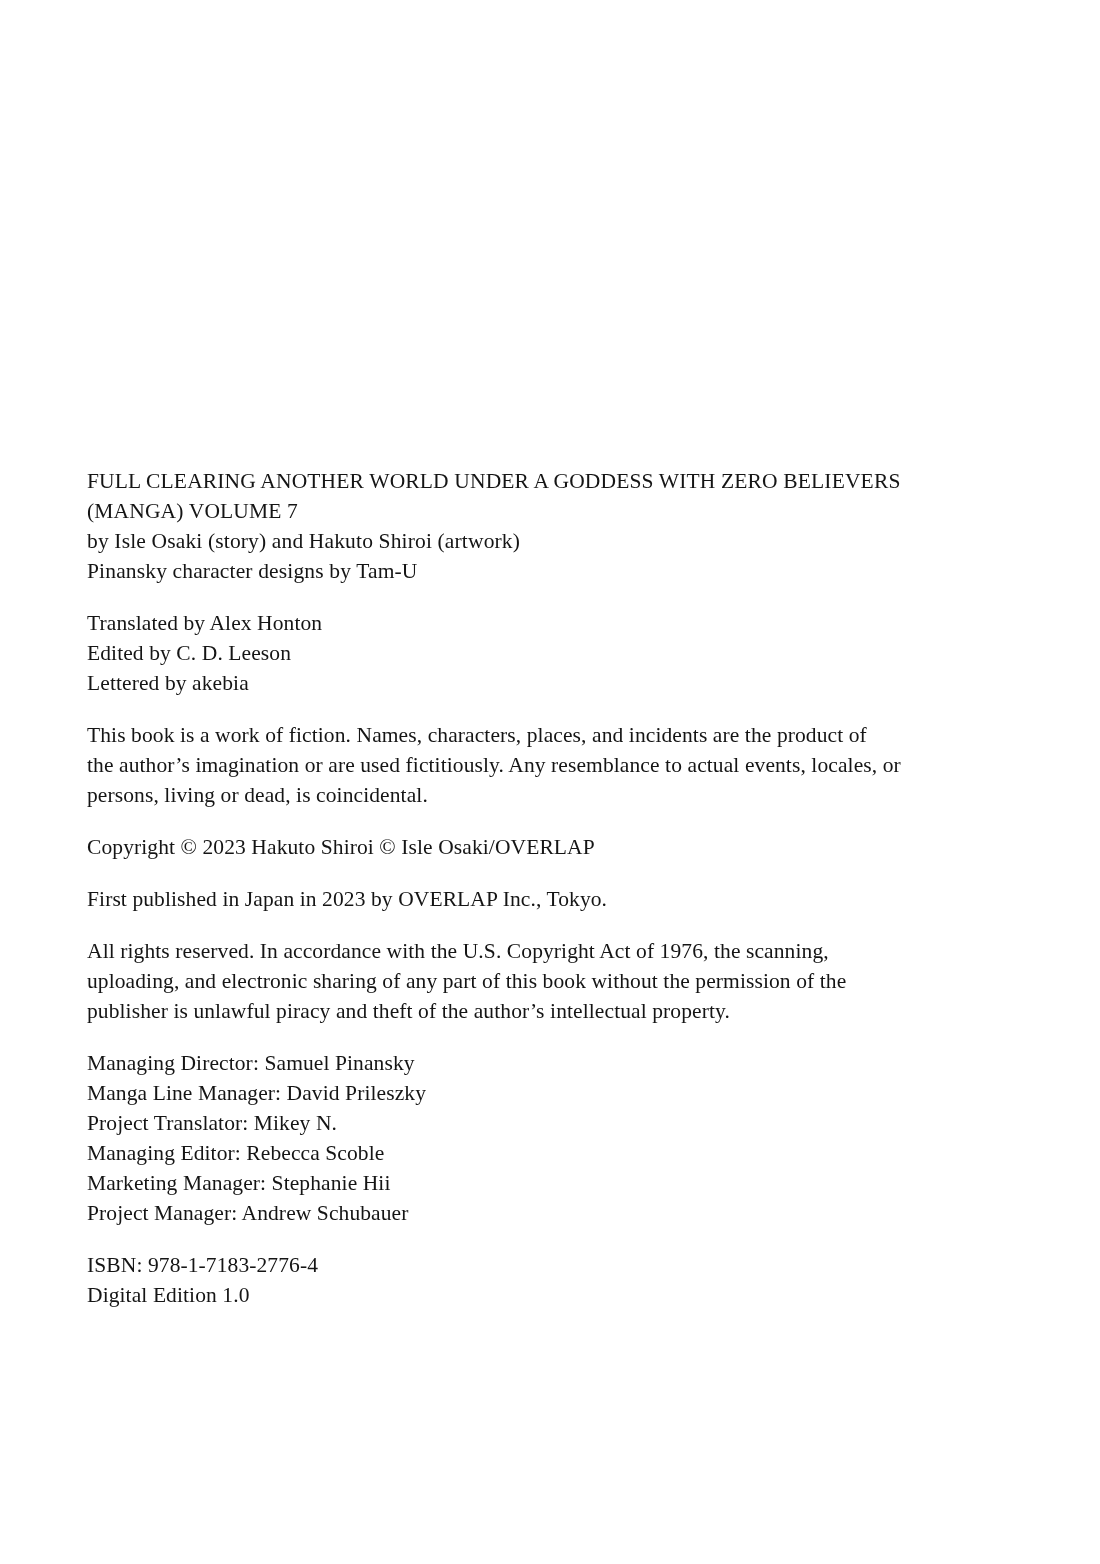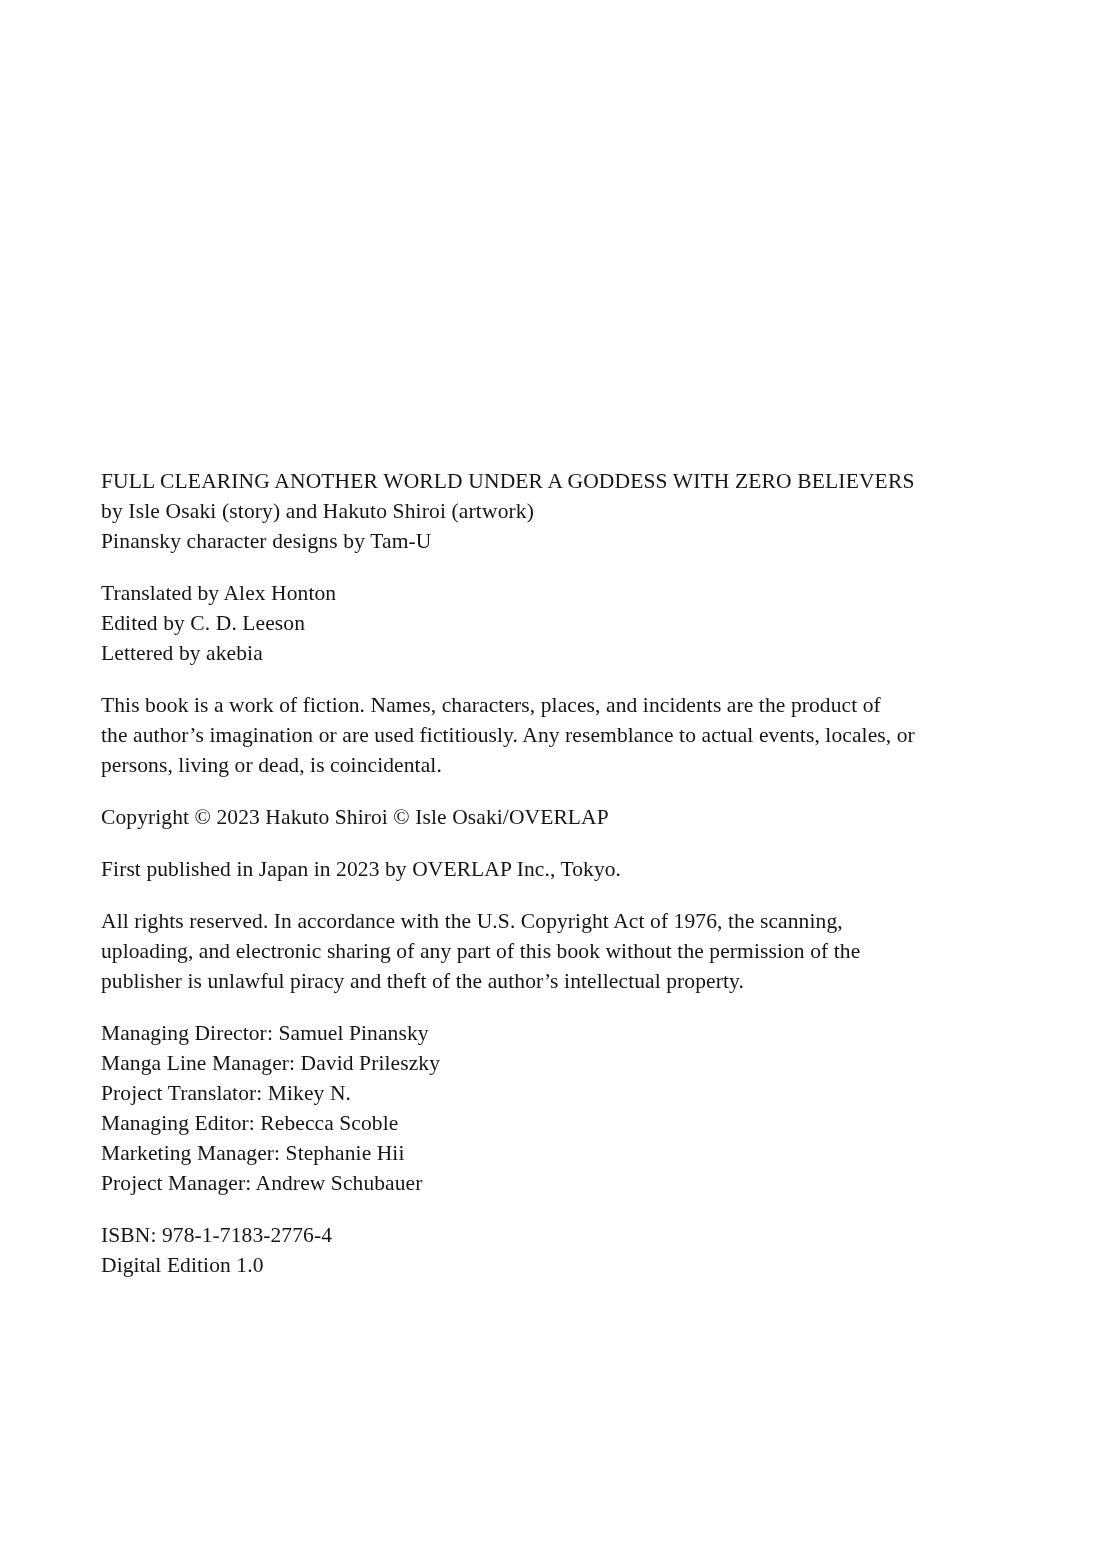--- a/index.html
+++ b/index.html
@@ -18,21 +18,21 @@
   .page {
     position: absolute;
     left: 0;
     top: 0;
     width: 1100px;
     height: 1564px;
     background: #ffffff;
   }
   .copyright-block {
     position: absolute;
-    left: 101px;
+    left: 87px;
     top: 466px;
     width: 910px;
   }
   .para {
     font-size: 21.5px;
     line-height: 30px;
     margin: 0 0 22px 0;
     color: #151515;
     letter-spacing: 0.1px;
   }
@@ -48,20 +48,21 @@
   }
 </style>
 </head>
 <body>
 
 <div class="page">
   <div class="copyright-block">
 
     <p class="para title-block">
       <span class="line">FULL CLEARING ANOTHER WORLD UNDER A GODDESS WITH ZERO BELIEVERS</span>
+      <span class="line">(MANGA) VOLUME 7</span>
       <span class="line">by Isle Osaki (story) and Hakuto Shiroi (artwork)</span>
       <span class="line">Pinansky character designs by Tam-U</span>
     </p>
 
     <p class="para">
       <span class="line">Translated by Alex Honton</span>
       <span class="line">Edited by C. D. Leeson</span>
       <span class="line">Lettered by akebia</span>
     </p>
 

